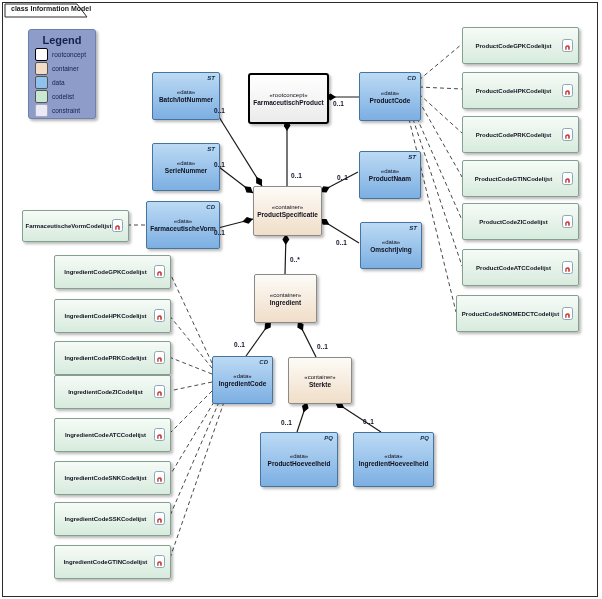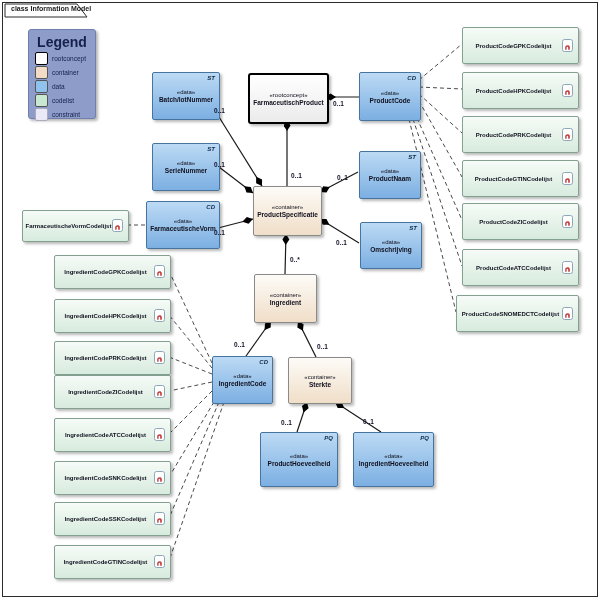--- a/index.html
+++ b/index.html
@@ -5,21 +5,21 @@
   html,body{margin:0;padding:0;background:#fff;}
   #stage{position:relative;width:602px;height:599px;background:#fff;
          font-family:"Liberation Sans",sans-serif;overflow:hidden;}
   #frame{position:absolute;left:2px;top:2px;right:4px;bottom:2px;border:1px solid #2b2b2b;}
   #conn{position:absolute;left:0;top:0;width:602px;height:599px;}
   .tab-label{position:absolute;left:11px;top:5px;font-size:7px;font-weight:bold;color:#1a1a1a;}
 
   
   .legend{position:absolute;left:28px;top:29px;width:66px;height:88px;background:#8d9cc8;
           border:1px solid #6f7fae;border-radius:3px;box-shadow:2px 2px 3px rgba(0,0,0,.3);}
-  .legend-title{font-size:14px;font-weight:bold;color:#17204d;text-align:center;margin-top:4px;}
+  .legend-title{font-size:11px;font-weight:bold;color:#17204d;text-align:center;margin-top:4px;}
   .legend-row{display:flex;align-items:center;gap:4px;margin:2px 0 0 6px;height:12px;}
   .swatch{width:11px;height:11px;border-radius:2px;border:1px solid #555;flex:0 0 auto;}
   .sw-rootconcept{background:#fff;border:1.5px solid #000;}
   .sw-container{background:#f2dcc6;}
   .sw-data{background:#8fc3ee;}
   .sw-codelist{background:#c9e8d2;}
   .sw-constraint{background:#e9e9f7;border:1px solid #aab;}
   .legend-row span{font-size:6.5px;color:#17204d;}
 
   

